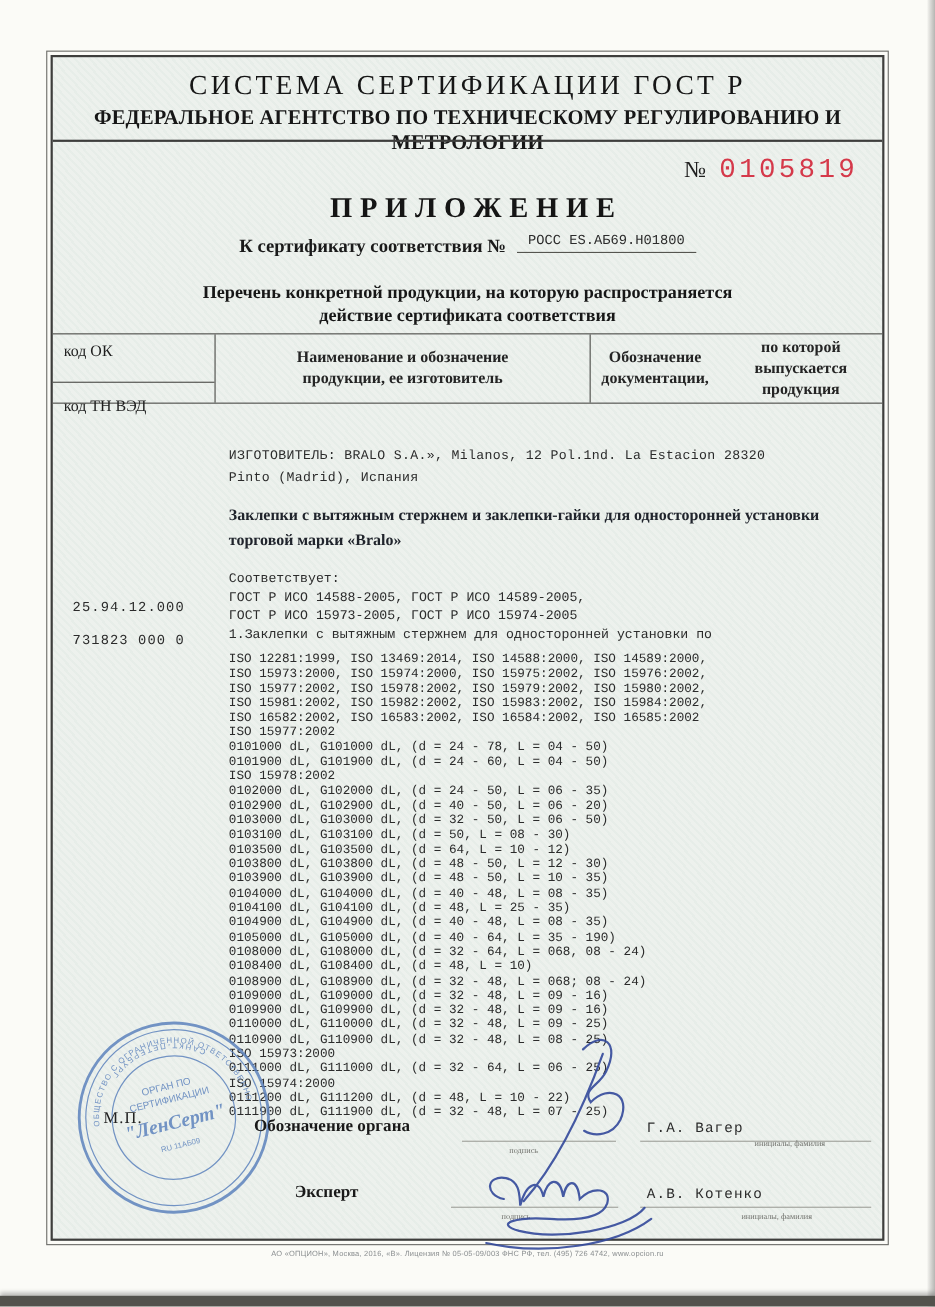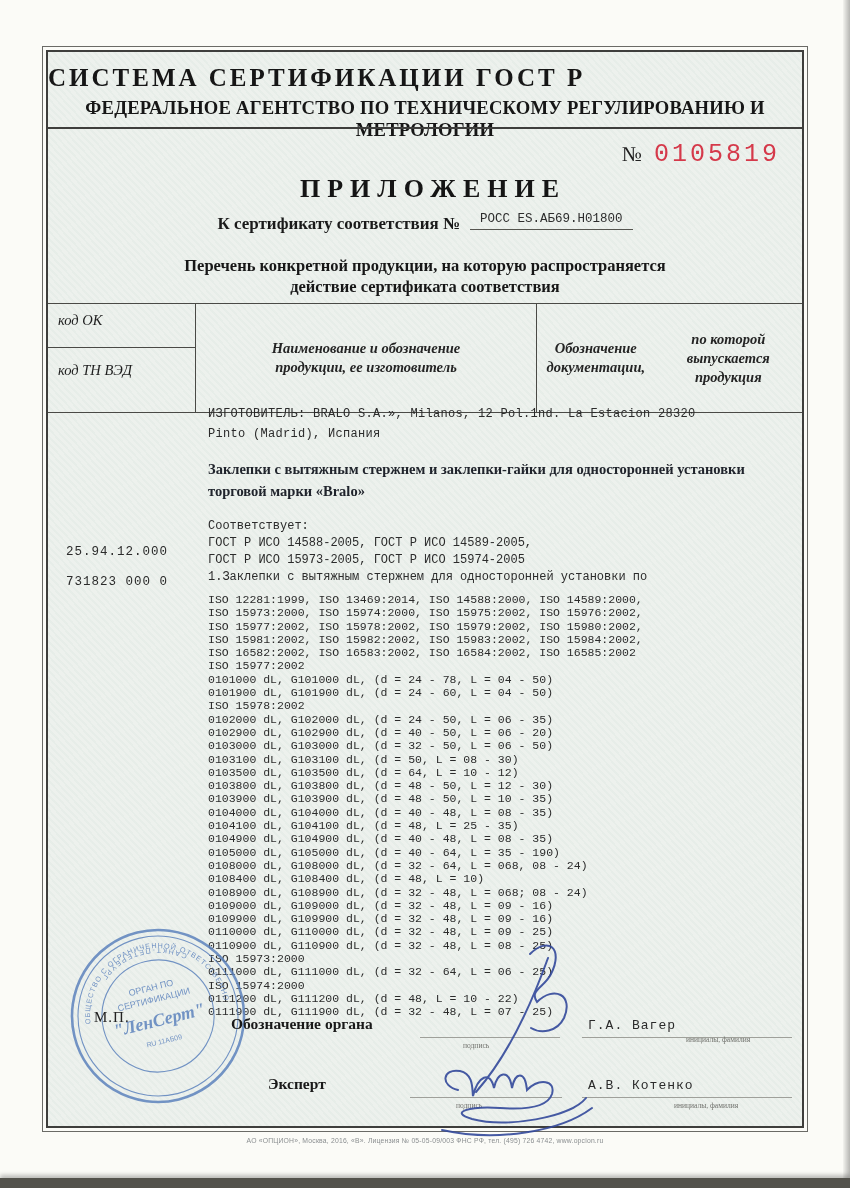--- a/index.html
+++ b/index.html
@@ -24,22 +24,22 @@
   }
   .frame-inner {
     position:absolute; inset:3px;
     border:2px solid #3e3e3c;
     background:
       repeating-linear-gradient(47deg, rgba(176,203,192,0.10) 0 2px, rgba(255,255,255,0) 2px 5px),
       #edf1ed;
   }
   
   .h1 {
-    position:absolute; top:12px; left:0; right:0; text-align:left;
-    font-size:25px; font-weight:bold; letter-spacing:3px; color:#161616;
+    position:absolute; top:12px; left:0; right:0; text-align:center;
+    font-size:25px; font-weight:normal; letter-spacing:3px; color:#161616;
   }
   .h2 {
     position:absolute; top:45px; left:0; right:0; text-align:center;
     font-size:19px; font-weight:bold; letter-spacing:0.2px; color:#161616;
     transform:scaleX(0.98);
   }
   .header-rule {
     position:absolute; top:75px; left:0; right:0; border-top:2px solid #3e3e3c;
   }
   
@@ -64,22 +64,22 @@
     font-size:12.5px; color:#2c2c2c;
     border-bottom:1.2px solid #55554f;
     padding:0 10px 3px 10px; transform:translateY(-4px);
   }
   .subtitle {
     position:absolute; top:203px; left:0; right:0; text-align:center;
     font-size:16.5px; font-weight:bold; line-height:21px; color:#171717;
   }
   
   .tbl {
-    position:absolute; top:251px; left:0; right:0; height:110px;
-    border-top:1.5px solid #4a4a46; border-bottom:1.5px solid #4a4a46;font-style:italic;
+    position:absolute; top:251px; left:0; right:0; height:64px;
+    border-top:1.5px solid #4a4a46; border-bottom:1.5px solid #4a4a46;
   }
   .tbl-col1 {
     position:absolute; left:0; top:0; bottom:0; width:148px;
     border-right:1px solid #4a4a46;
   }
   .tbl-col1-cell1 {
     position:absolute; left:0; right:0; top:0; height:44px;
     border-bottom:1px solid #4a4a46;
     font-size:14.5px; padding:8px 0 0 10px; color:#1e1e1e;
   }

